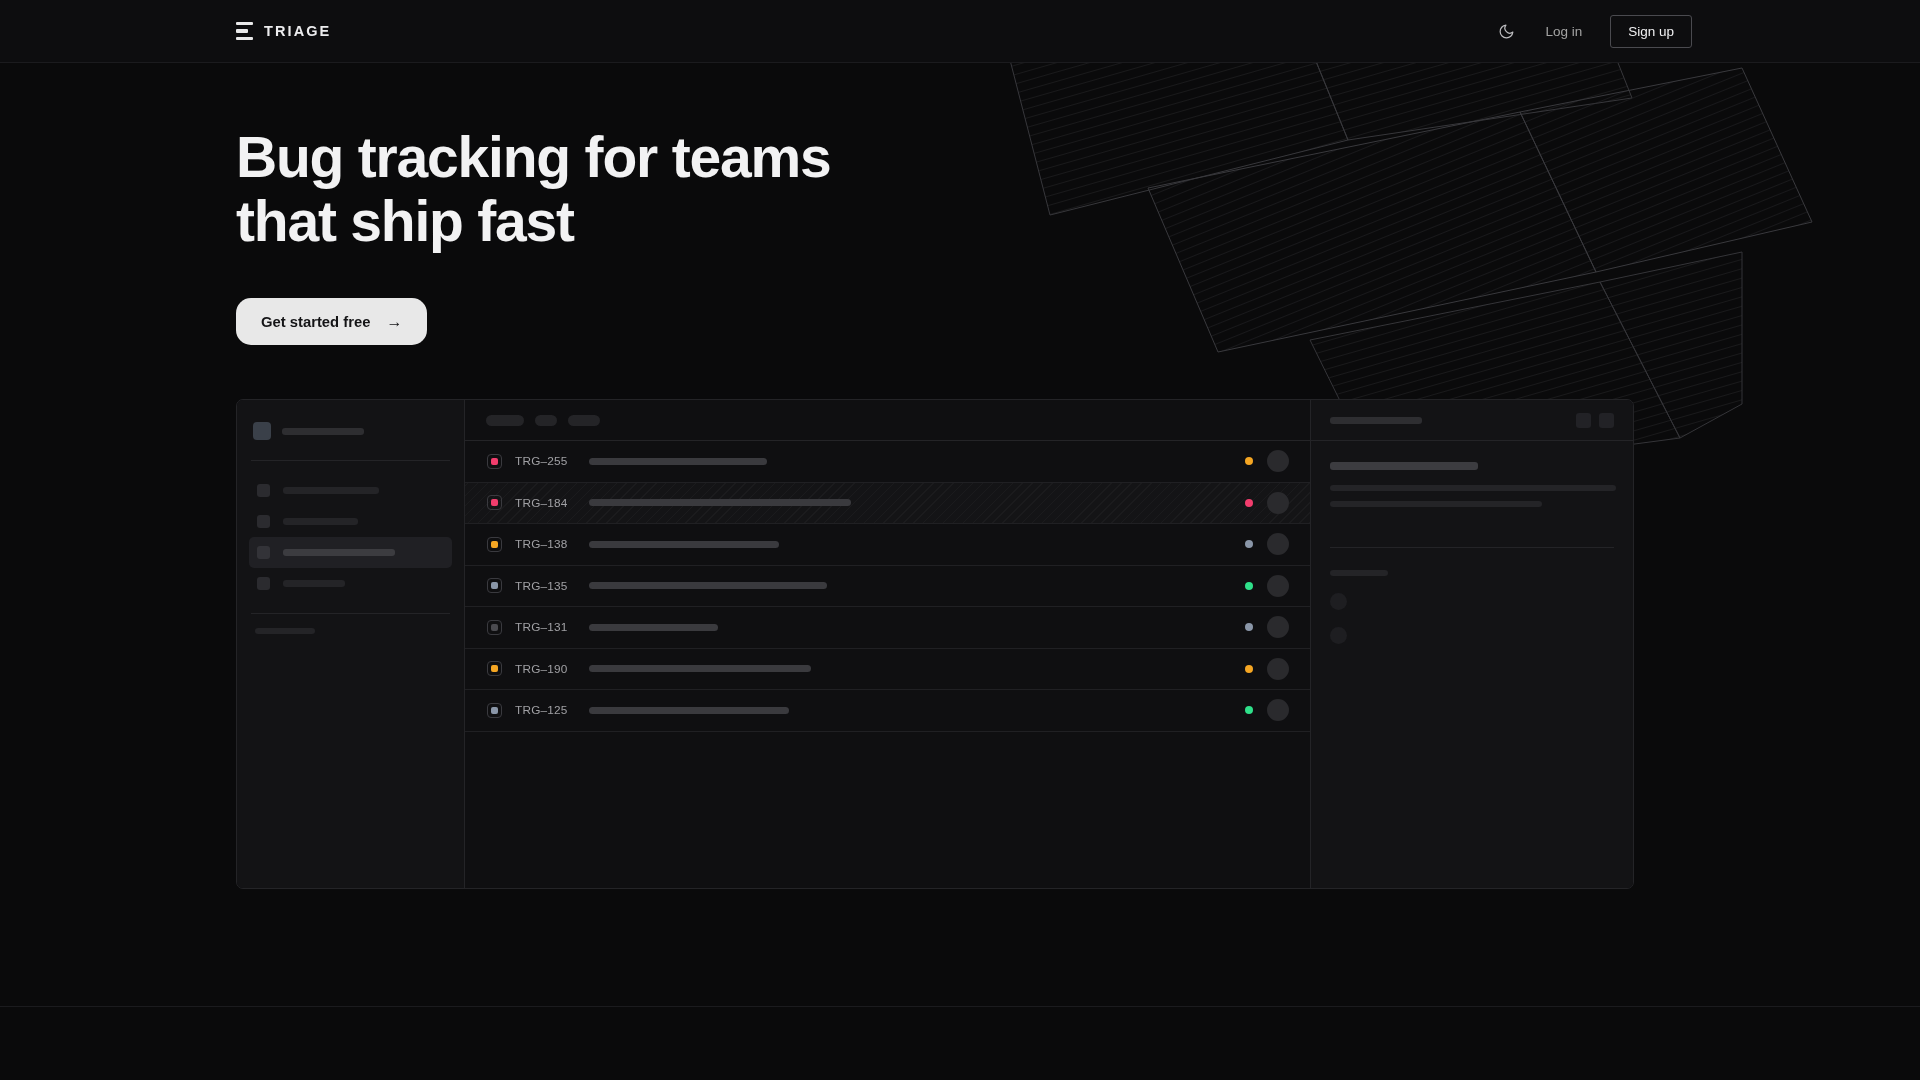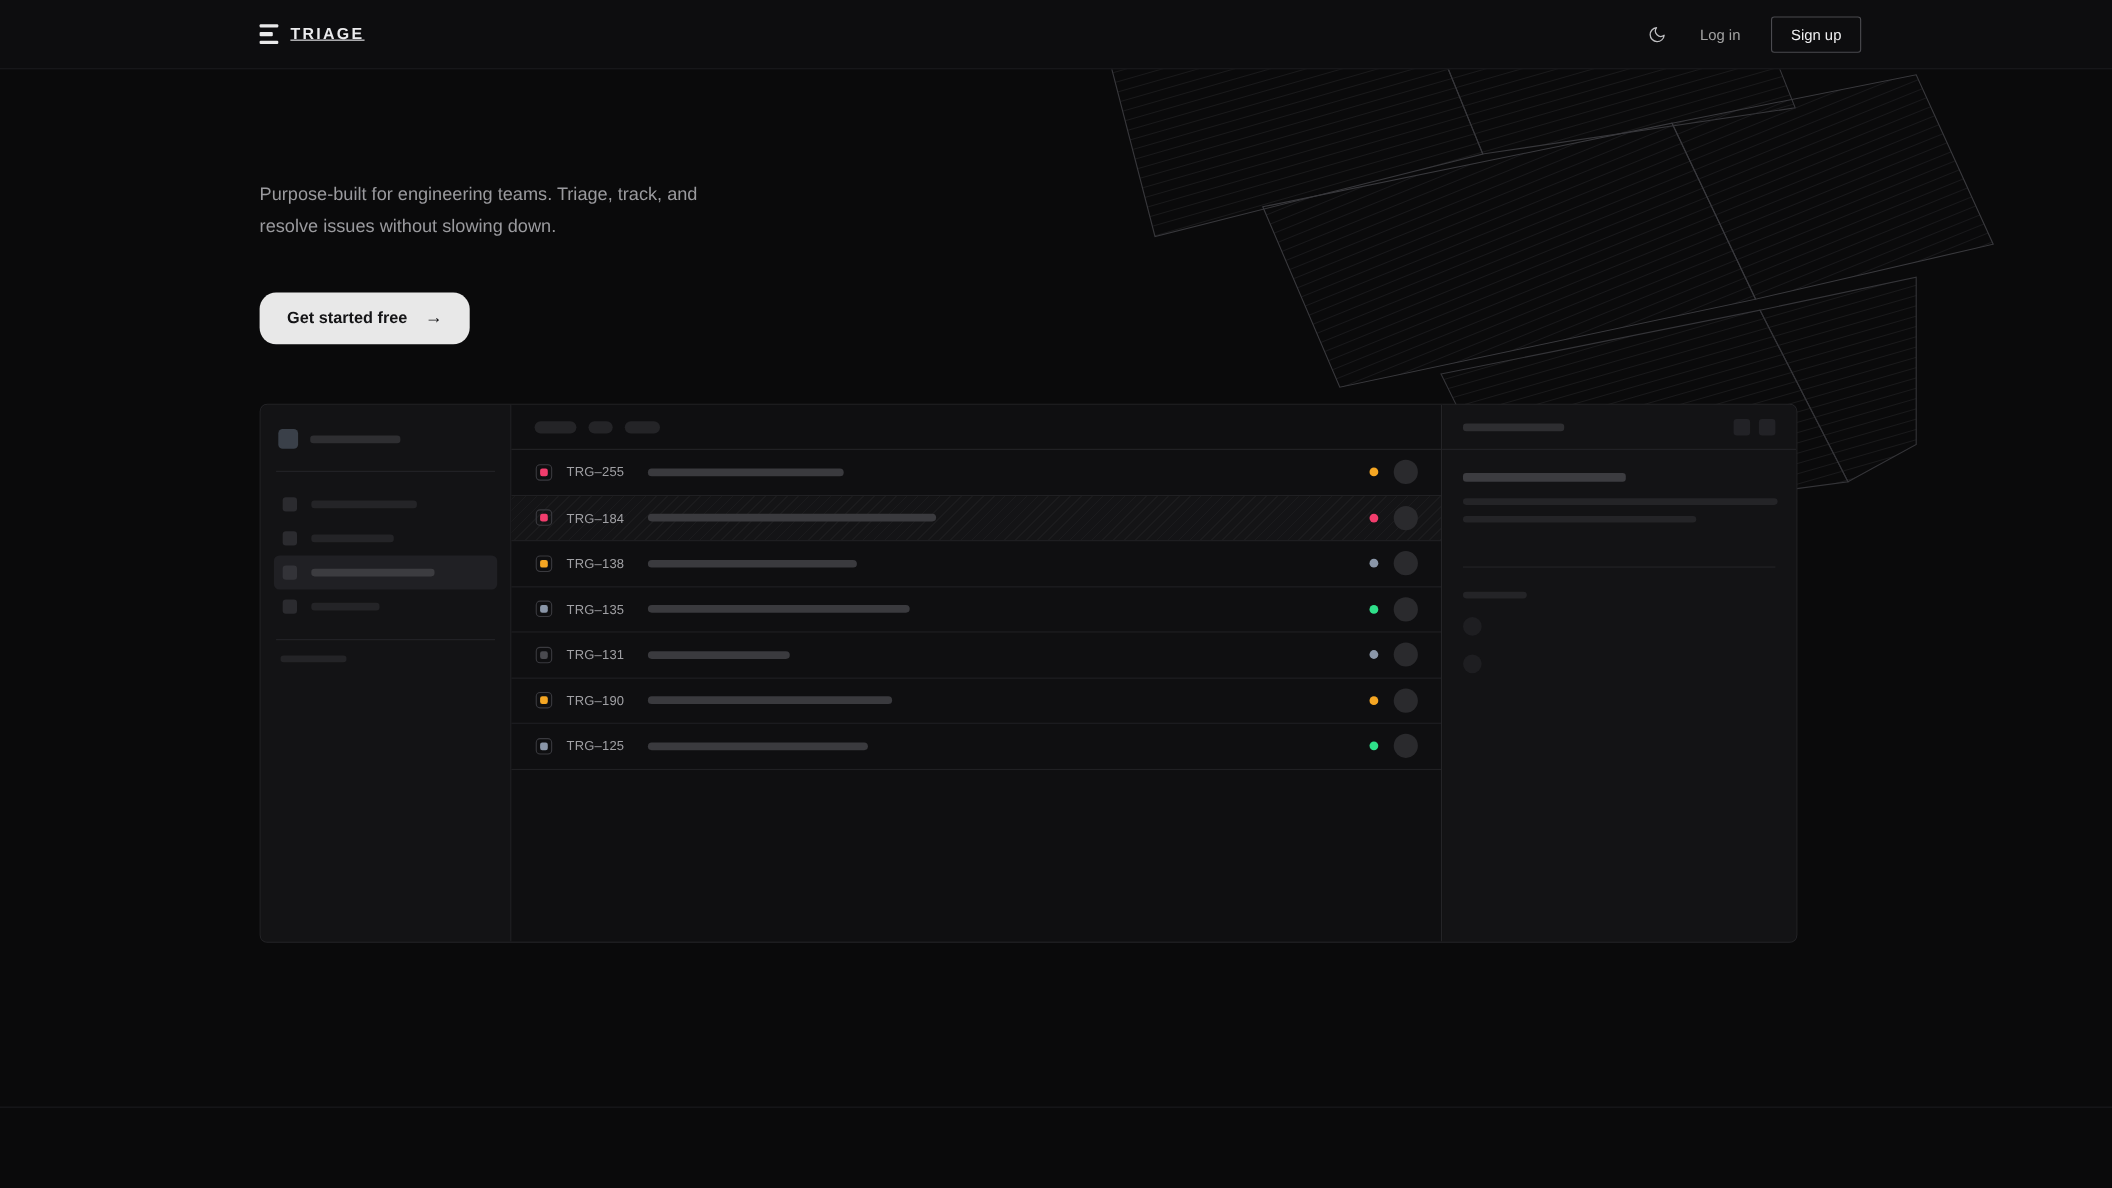--- a/index.html
+++ b/index.html
@@ -65,21 +65,20 @@
   }
   .brand-mark i:nth-child(1) { width: 17px; }
   .brand-mark i:nth-child(2) { width: 12px; }
   .brand-mark i:nth-child(3) { width: 17px; }
 
   .brand-name {
     color: #ececee;
     font-size: 14.5px;
     font-weight: bold;
     letter-spacing: 2.1px;
-    text-decoration: underline;
   }
 
   .nav-right {
     margin-left: auto;
     display: flex;
     align-items: center;
     gap: 28px;
   }
 
   .theme-toggle {
@@ -350,24 +349,24 @@
         </svg>
       </span>
 
       <span class="nav-link">Log in</span>
 
       <button class="signup-btn">Sign up</button>
     </div>
   </div>
 
   <div class="hero">
-    <p>
-      <span>Purpose-built for engineering teams. Triage, track, and</span><br>
-      <span>resolve issues without slowing down.</span>
-    </p>
+    <h1>
+      <span>Bug tracking for teams</span><br>
+      <span>that ship fast</span>
+    </h1>
     <button class="cta">
       <span>Get started free</span>
       <span class="arw">→</span>
     </button>
   </div>
 
   <div class="mock">
 
     <div class="mk-side">
       <div class="mk-ws">

